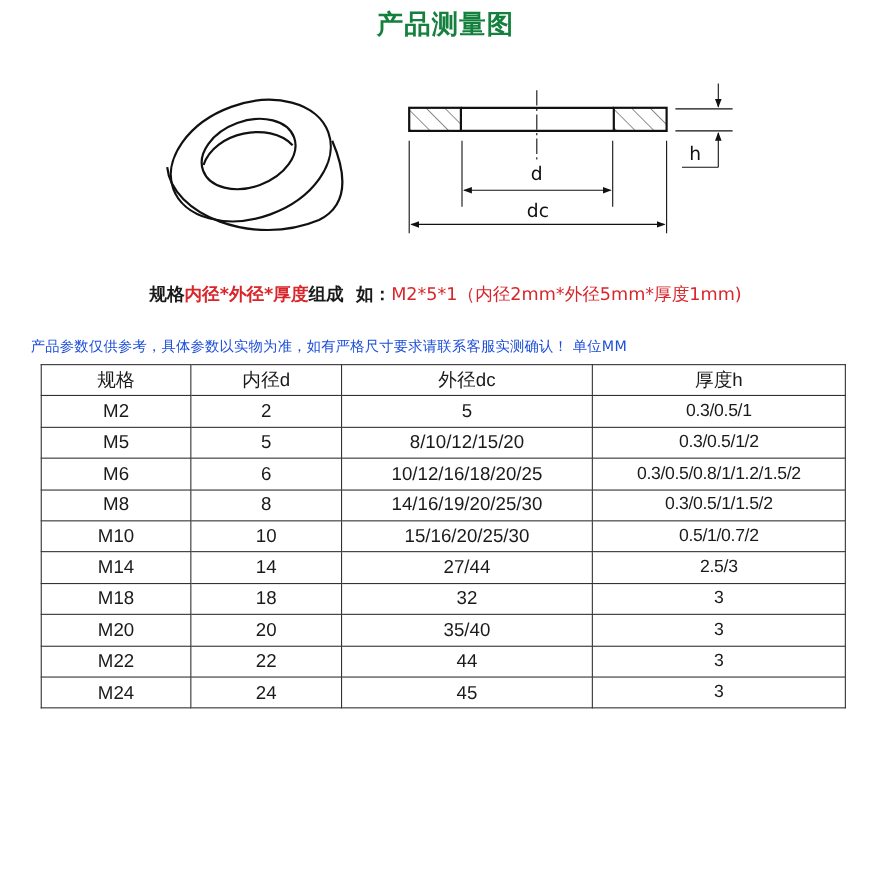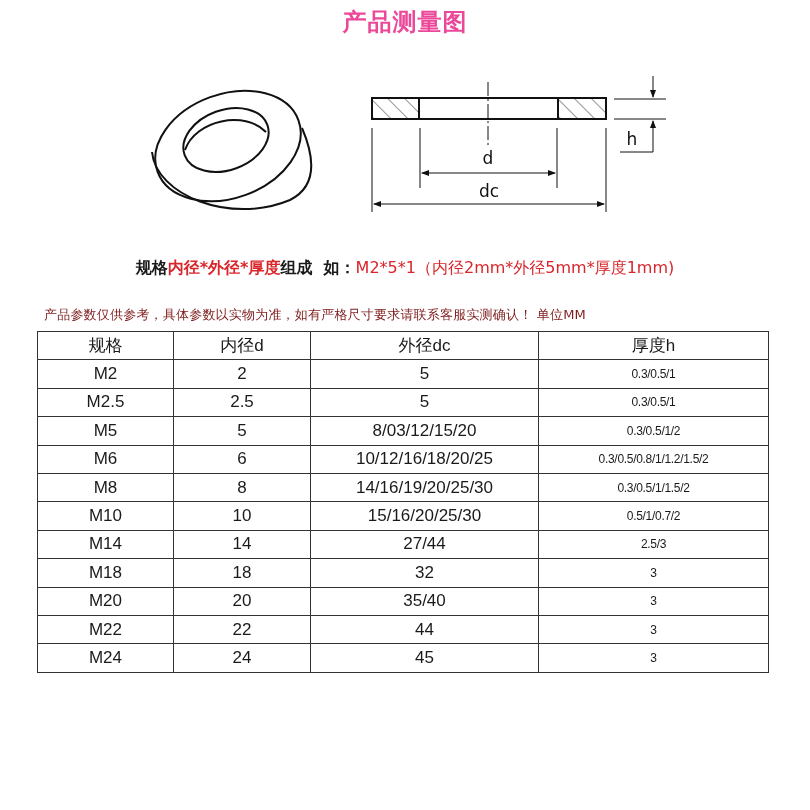--- a/index.html
+++ b/index.html
@@ -1,32 +1,32 @@
 <!DOCTYPE html>
 <html><head>
   <meta charset="utf-8">
   <style>
     html, body { margin: 0; padding: 0; background: #ffffff; }
     body { width: 810px; height: 810px; position: relative; overflow: hidden;
            font-family: "DejaVu Sans", "Liberation Sans", sans-serif; color: #1a1a1a; }
     .title { position: absolute; left: 0; top: 6px; width: 810px; text-align: center;
-             font-size: 24px; font-weight: bold; letter-spacing: 1px; color: #ec4899; }
+             font-size: 24px; font-weight: bold; letter-spacing: 1px; color: #15803d; }
     .diagram { position: absolute; left: 0; top: 60px; width: 810px; height: 180px; }
     .spec-line { position: absolute; left: 0; top: 258px; width: 810px; text-align: center;
                  font-size: 16px; font-weight: bold; white-space: nowrap; }
     .spec-line .red { color: #d8262b; }
     .spec-line .red-n { color: #d8262b; font-weight: normal; }
-    .note { position: absolute; left: 44px; top: 306px; width: 740px; font-size: 13px;
-            white-space: nowrap; color: #7f1d1d; letter-spacing: 0.2px; }
+    .note { position: absolute; left: 28px; top: 306px; width: 740px; font-size: 13px;
+            white-space: nowrap; color: #1d4ed8; letter-spacing: 0.2px; }
     table.spec { position: absolute; left: 37px; top: 331px; width: 731px;
                  border-collapse: collapse; table-layout: fixed; }
     table.spec td, table.spec th { border: 1.5px solid #333; height: 27.4px; padding: 0;
                  text-align: center; font-size: 17px; font-weight: normal; color: #1a1a1a;
                  font-family: "Liberation Sans", "DejaVu Sans", sans-serif; white-space: nowrap; overflow: hidden; }
-    table.spec td.h-col { font-size: 12px; letter-spacing: -0.3px; }
+    table.spec td.h-col { font-size: 16px; letter-spacing: -0.3px; }
   </style>
 </head>
 <body>
 
 <div class="title">产品测量图</div>
 
 <svg class="diagram" viewBox="0 60 810 180" width="810" height="180">
   <defs>
     <marker id="arr" markerWidth="8" markerHeight="6" refX="7" refY="3" orient="auto">
       <path d="M0,0 L8,3 L0,6 Z" fill="#111"></path>
@@ -92,29 +92,23 @@
       <td>外径dc</td>
       <td>厚度h</td>
     </tr>
   <tr>
         <td>M2</td>
         <td>2</td>
         <td>5</td>
         <td class="h-col">0.3/0.5/1</td>
       </tr>
       <tr>
-        <td>M2.5</td>
-        <td>2.5</td>
-        <td>5</td>
-        <td class="h-col">0.3/0.5/1</td>
-      </tr>
-      <tr>
         <td>M5</td>
         <td>5</td>
-        <td>8/03/12/15/20</td>
+        <td>8/10/12/15/20</td>
         <td class="h-col">0.3/0.5/1/2</td>
       </tr>
       <tr>
         <td>M6</td>
         <td>6</td>
         <td>10/12/16/18/20/25</td>
         <td class="h-col">0.3/0.5/0.8/1/1.2/1.5/2</td>
       </tr>
       <tr>
         <td>M8</td>

